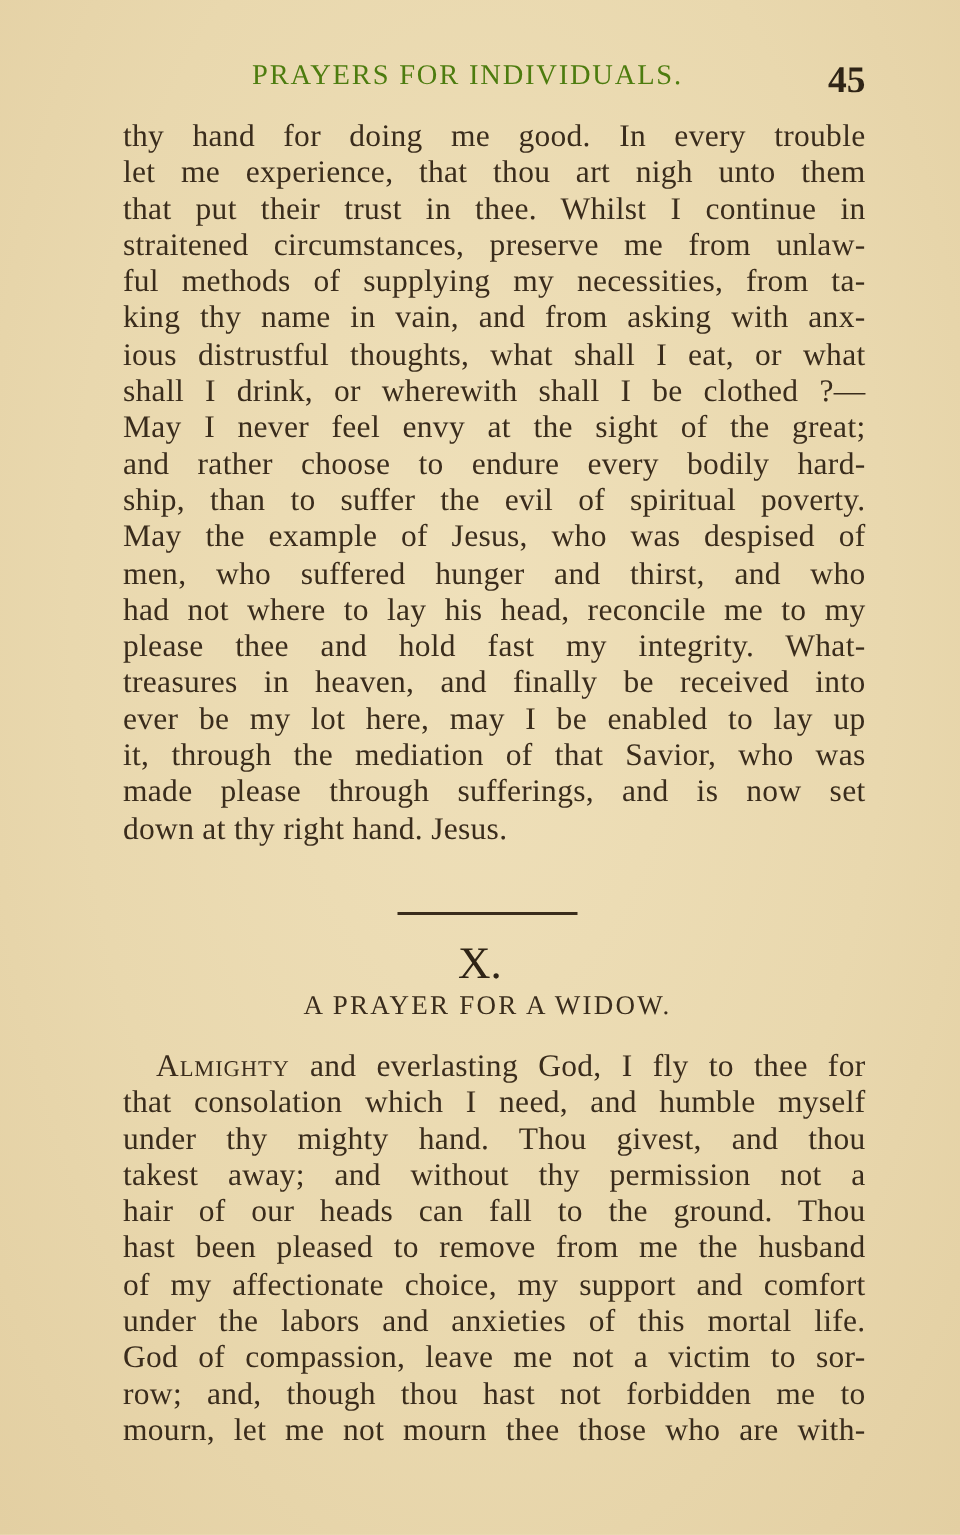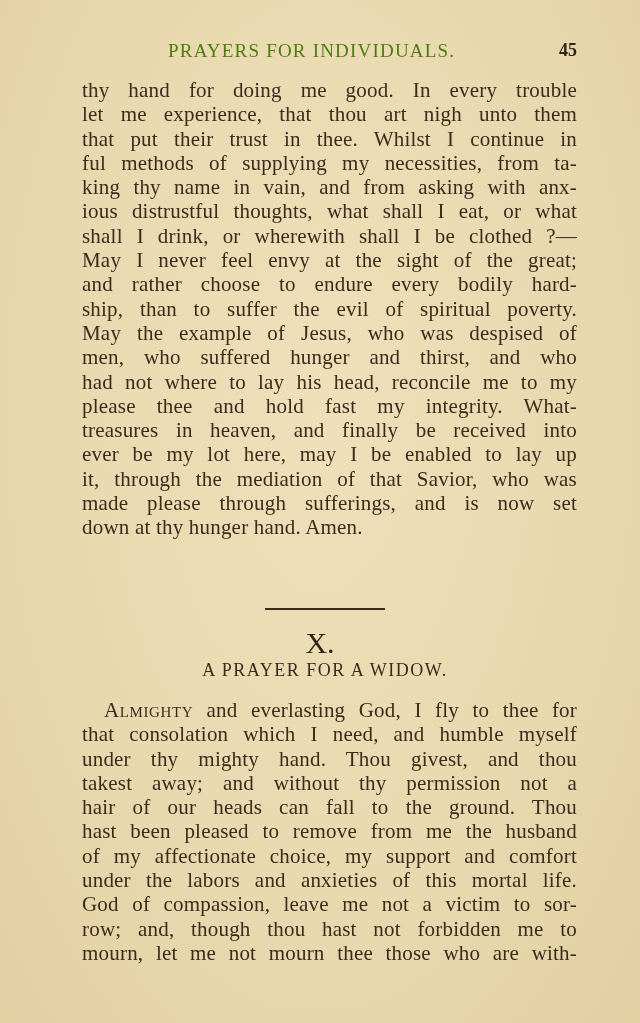--- a/index.html
+++ b/index.html
@@ -15,21 +15,21 @@
   .running-head {
     position: absolute; top: 40px; left: 82px; width: 495px; height: 26px;
     font-family: "Liberation Serif", serif;
   }
   .running-title {
     position: absolute; left: 86px; top: 0;
     font-size: 19px; letter-spacing: 1.2px; color: #4d7c0f;
   }
   .page-number {
     position: absolute; right: 0; top: 0;
-    font-size: 18px; font-weight: bold; color: #2f2416;
+    font-size: 25px; font-weight: bold; color: #2f2416;
   }
   .text-block {
     position: absolute; left: 82px; width: 495px;
     font-family: "Liberation Serif", serif;
     font-size: 21px; color: #3a2c1c;
   }
   .line {
     height: 24.3px; line-height: 24.3px;
     white-space: nowrap; text-align: justify; text-align-last: justify;
     letter-spacing: 0.2px;
@@ -61,36 +61,37 @@
 
   <div class="running-head">
     <span class="running-title">PRAYERS FOR INDIVIDUALS.</span>
     <span class="page-number">45</span>
   </div>
 
   <div class="text-block block-1" id="block1">
       <div class="line">thy hand for doing me good.  In every trouble</div>
       <div class="line">let me experience, that thou art nigh unto them</div>
       <div class="line">that put their trust in thee.   Whilst I continue in</div>
+      <div class="line">straitened circumstances, preserve me from unlaw-</div>
       <div class="line">ful methods of supplying my necessities, from ta-</div>
       <div class="line">king thy name in vain, and from asking with anx-</div>
       <div class="line">ious distrustful thoughts, what shall I eat, or what</div>
       <div class="line">shall I drink, or wherewith shall I be clothed ?—</div>
       <div class="line">May I never feel envy at the sight of the great;</div>
       <div class="line">and rather choose to endure every bodily hard-</div>
       <div class="line">ship, than to suffer the evil of spiritual poverty.</div>
       <div class="line">May the example of Jesus, who was despised of</div>
       <div class="line">men, who suffered hunger and thirst, and who</div>
       <div class="line">had not where to lay his head, reconcile me to my</div>
       <div class="line">please thee and hold fast my integrity.  What-</div>
       <div class="line">treasures in heaven, and finally be received into</div>
       <div class="line">ever be my lot here, may I be enabled to lay up</div>
       <div class="line">it, through the mediation of that Savior, who was</div>
       <div class="line">made please through sufferings, and is now set</div>
-      <div class="line last">down at thy hunger hand.   Amen.</div>
+      <div class="line last">down at thy right hand.   Jesus.</div>
     </div>
 
   <div class="rule"></div>
 
   <div class="section-number">X.</div>
   <div class="section-title">A PRAYER FOR A WIDOW.</div>
 
   <div class="text-block block-2" id="block2">
     <div class="line indent"><span class="small-caps">Almighty</span><span> and everlasting God, I fly to thee for</span></div>
   <div class="line">that consolation which I need, and humble myself</div>

